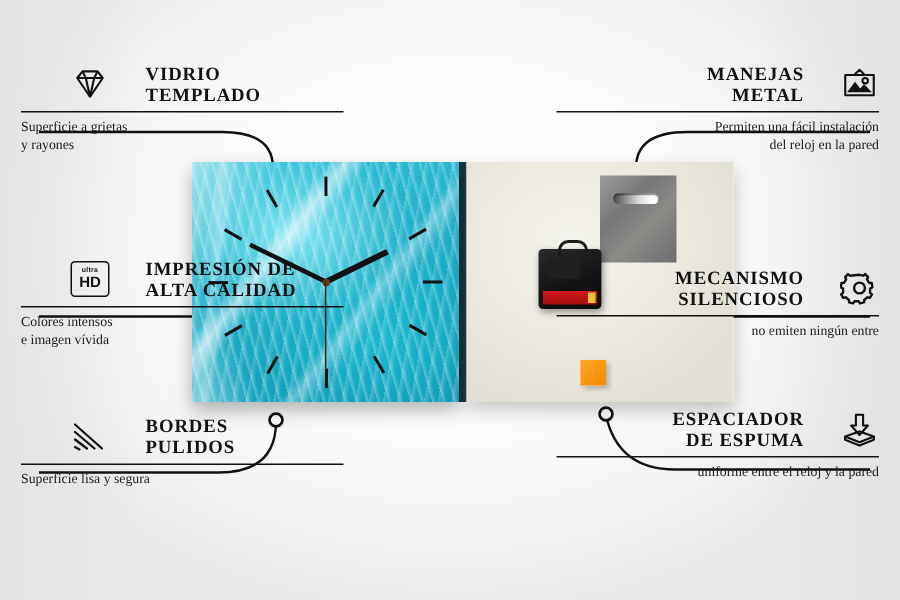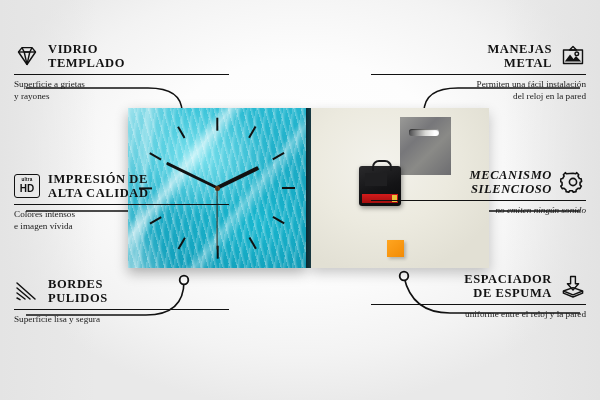--- a/index.html
+++ b/index.html
@@ -85,40 +85,40 @@
   #foam{
     position:absolute;left:76px;top:132px;width:17px;height:17px;
     background:linear-gradient(140deg,#ffa520,#f28b05);
     box-shadow:2px 2px 3px rgba(0,0,0,.22);
   }
 
   
   .feature{position:absolute;width:215px;}
   .feature.left{text-align:left;}
   .feature.right{text-align:right;}
-  .f-head{display:flex;align-items:center;gap:8px;}
+  .f-head{display:flex;align-items:center;gap:24px;margin-left:33px;}
   .feature.right .f-head{flex-direction:row-reverse;}
   .f-title{
     font-size:12.5px;line-height:14px;font-weight:bold;color:#121212;
     letter-spacing:.6px;text-transform:uppercase;
     font-family:"Liberation Serif",serif;
   }
   .f-rule{height:1.4px;background:#111;margin:4px 0 4px;}
   .f-desc{
     font-size:9.2px;line-height:11.5px;color:#1b1b1b;
     font-family:"Liberation Serif",serif;
   }
   .f-icon{width:26px;height:24px;flex:0 0 26px;}
   .f-icon svg{display:block;width:26px;height:24px;}
 
   #f-vidrio   {left:14px; top:42px;}
   #f-impresion{left:14px; top:172px;}
   #f-bordes   {left:14px; top:277px;}
   #f-manejas  {left:371px;top:42px;}
-  #f-mecanismo{left:371px;top:168px;font-style:italic;}
+  #f-mecanismo{left:371px;top:178px;}
   #f-espaciador{left:371px;top:272px;}
 
   .hd-box{
     width:24px;height:22px;border:1.6px solid #111;border-radius:3px;
     display:flex;flex-direction:column;align-items:center;justify-content:center;
     line-height:1;
   }
   .hd-small{font-size:4.6px;font-weight:bold;letter-spacing:.2px;color:#111;font-family:"Liberation Sans",sans-serif;}
   .hd-big{font-size:10px;font-weight:bold;color:#111;font-family:"Liberation Sans",sans-serif;margin-top:.5px;}
 </style>
@@ -276,21 +276,21 @@
           <circle cx="13" cy="12" r="3.6"></circle>
         </g>
           </svg>
       </div>
       <div>
         <div class="f-title">MECANISMO</div>
         <div class="f-title">SILENCIOSO</div>
       </div>
     </div>
     <div class="f-rule"></div>
-    <div class="f-desc">no emiten ningún sonido</div>
+    <div class="f-desc">no emiten ningún entre</div>
   </div>
 
   <div id="f-espaciador" class="feature right">
     <div class="f-head">
       <div class="f-icon">
         <svg viewBox="0 0 26 24">
             <g fill="none" stroke="#111" stroke-width="1.4" stroke-linejoin="round">
           <path d="M10.6 2.5 h4.8 v7.2 h3.2 L13 16 L7.4 9.7 h3.2 z"></path>
           <path d="M13 13.6 L22.6 17 L13 20.8 L3.4 17 Z"></path>
           <path d="M3.4 17 v2.2 L13 23 L22.6 19.2 V17"></path>

